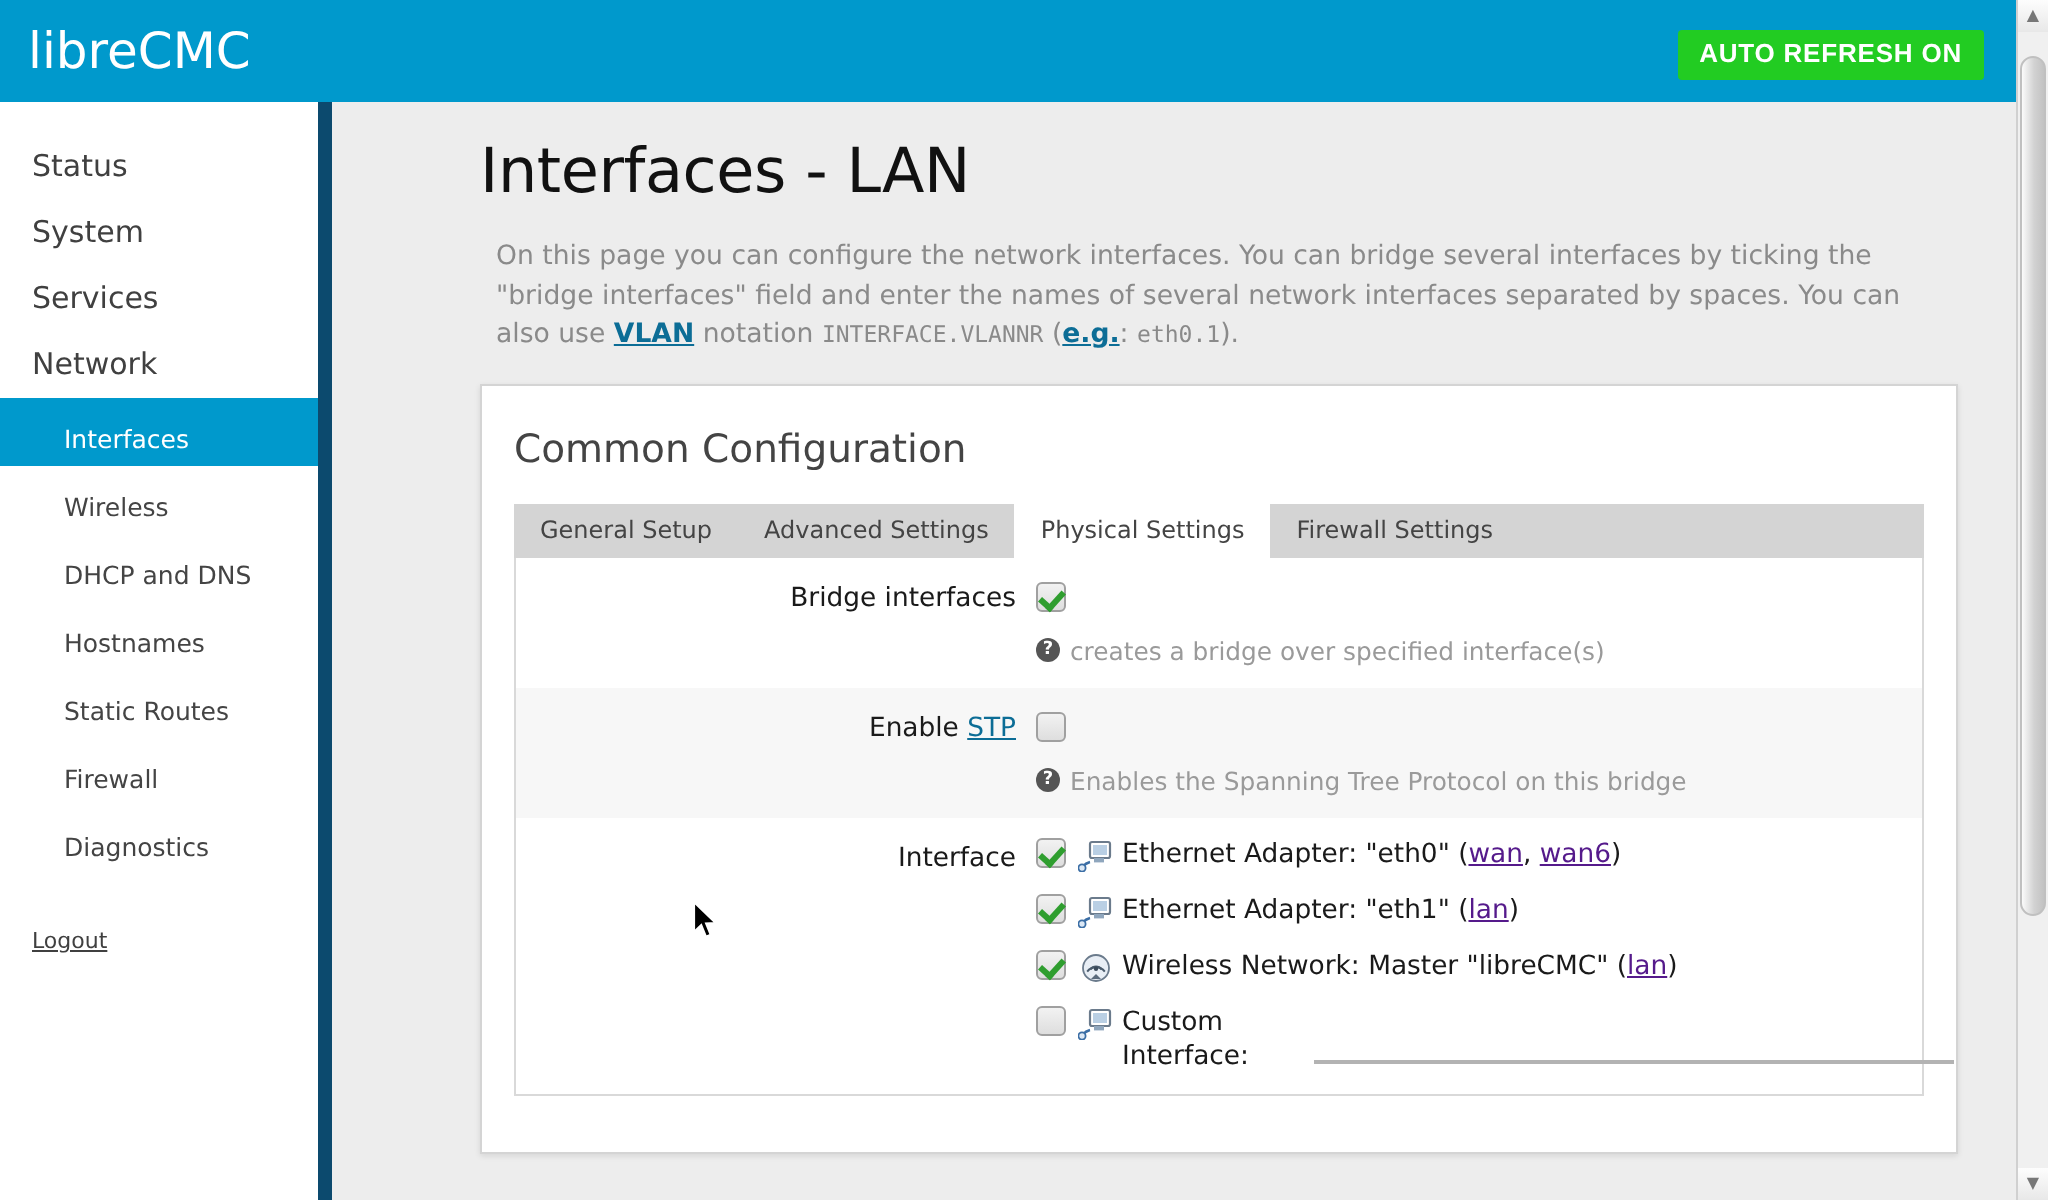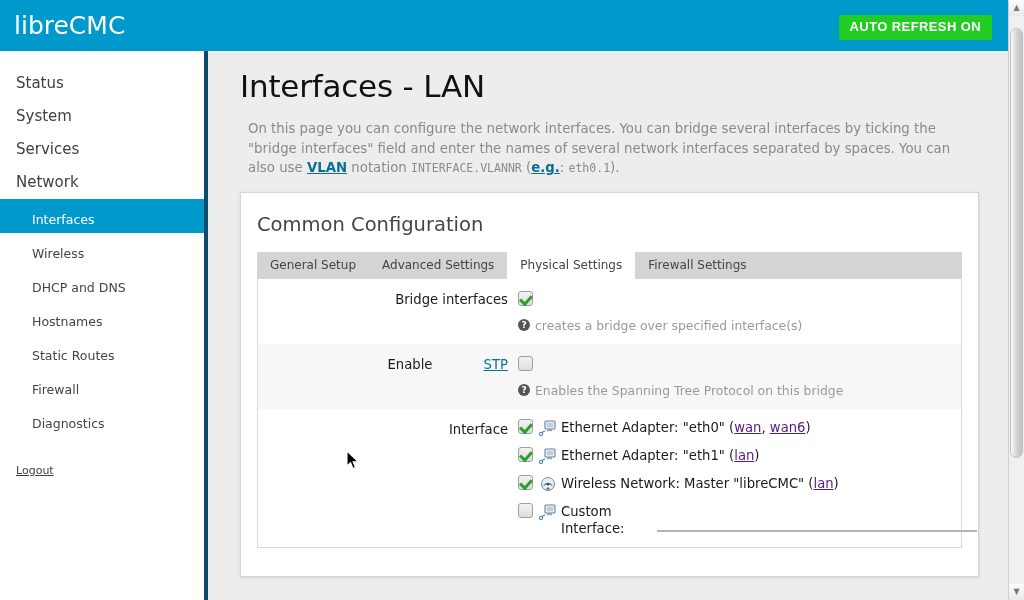--- a/index.html
+++ b/index.html
@@ -48,24 +48,24 @@
     border-radius: 2px;
     cursor: pointer;
     line-height: 14px;
     white-space: nowrap;
   }
 
   
   .sidebar {
     position: absolute;
     left: 0; top: 51px;
-    width: 208px;
+    width: 166px;
     height: 549px;
     background: #ffffff;
-    border-right: 4px solid #0c4a6e;
+    border-right: 7px solid #0c4a6e;
     padding-top: 16px;
     overflow: hidden;
   }
   .nav-top {
     display: block;
     padding: 6px 16px 6px 16px;
     font-size: 15px;
     color: #404040;
     text-decoration: none;
     line-height: 21px;
@@ -189,21 +189,20 @@
     text-align: right;
     padding-right: 10px;
     font-size: 13.2px;
     color: #1a1a1a;
     line-height: 20px;
     padding-top: 1px;
   }
   .row-label a {
     color: #0c6d96;
     text-decoration: underline;
-    margin-left: 47px;
   }
   .row-field {
     flex: 1 1 auto;
     padding-left: 0px;
   }
 
   
   .cbx {
     display: inline-block;
     width: 15px; height: 15px;

